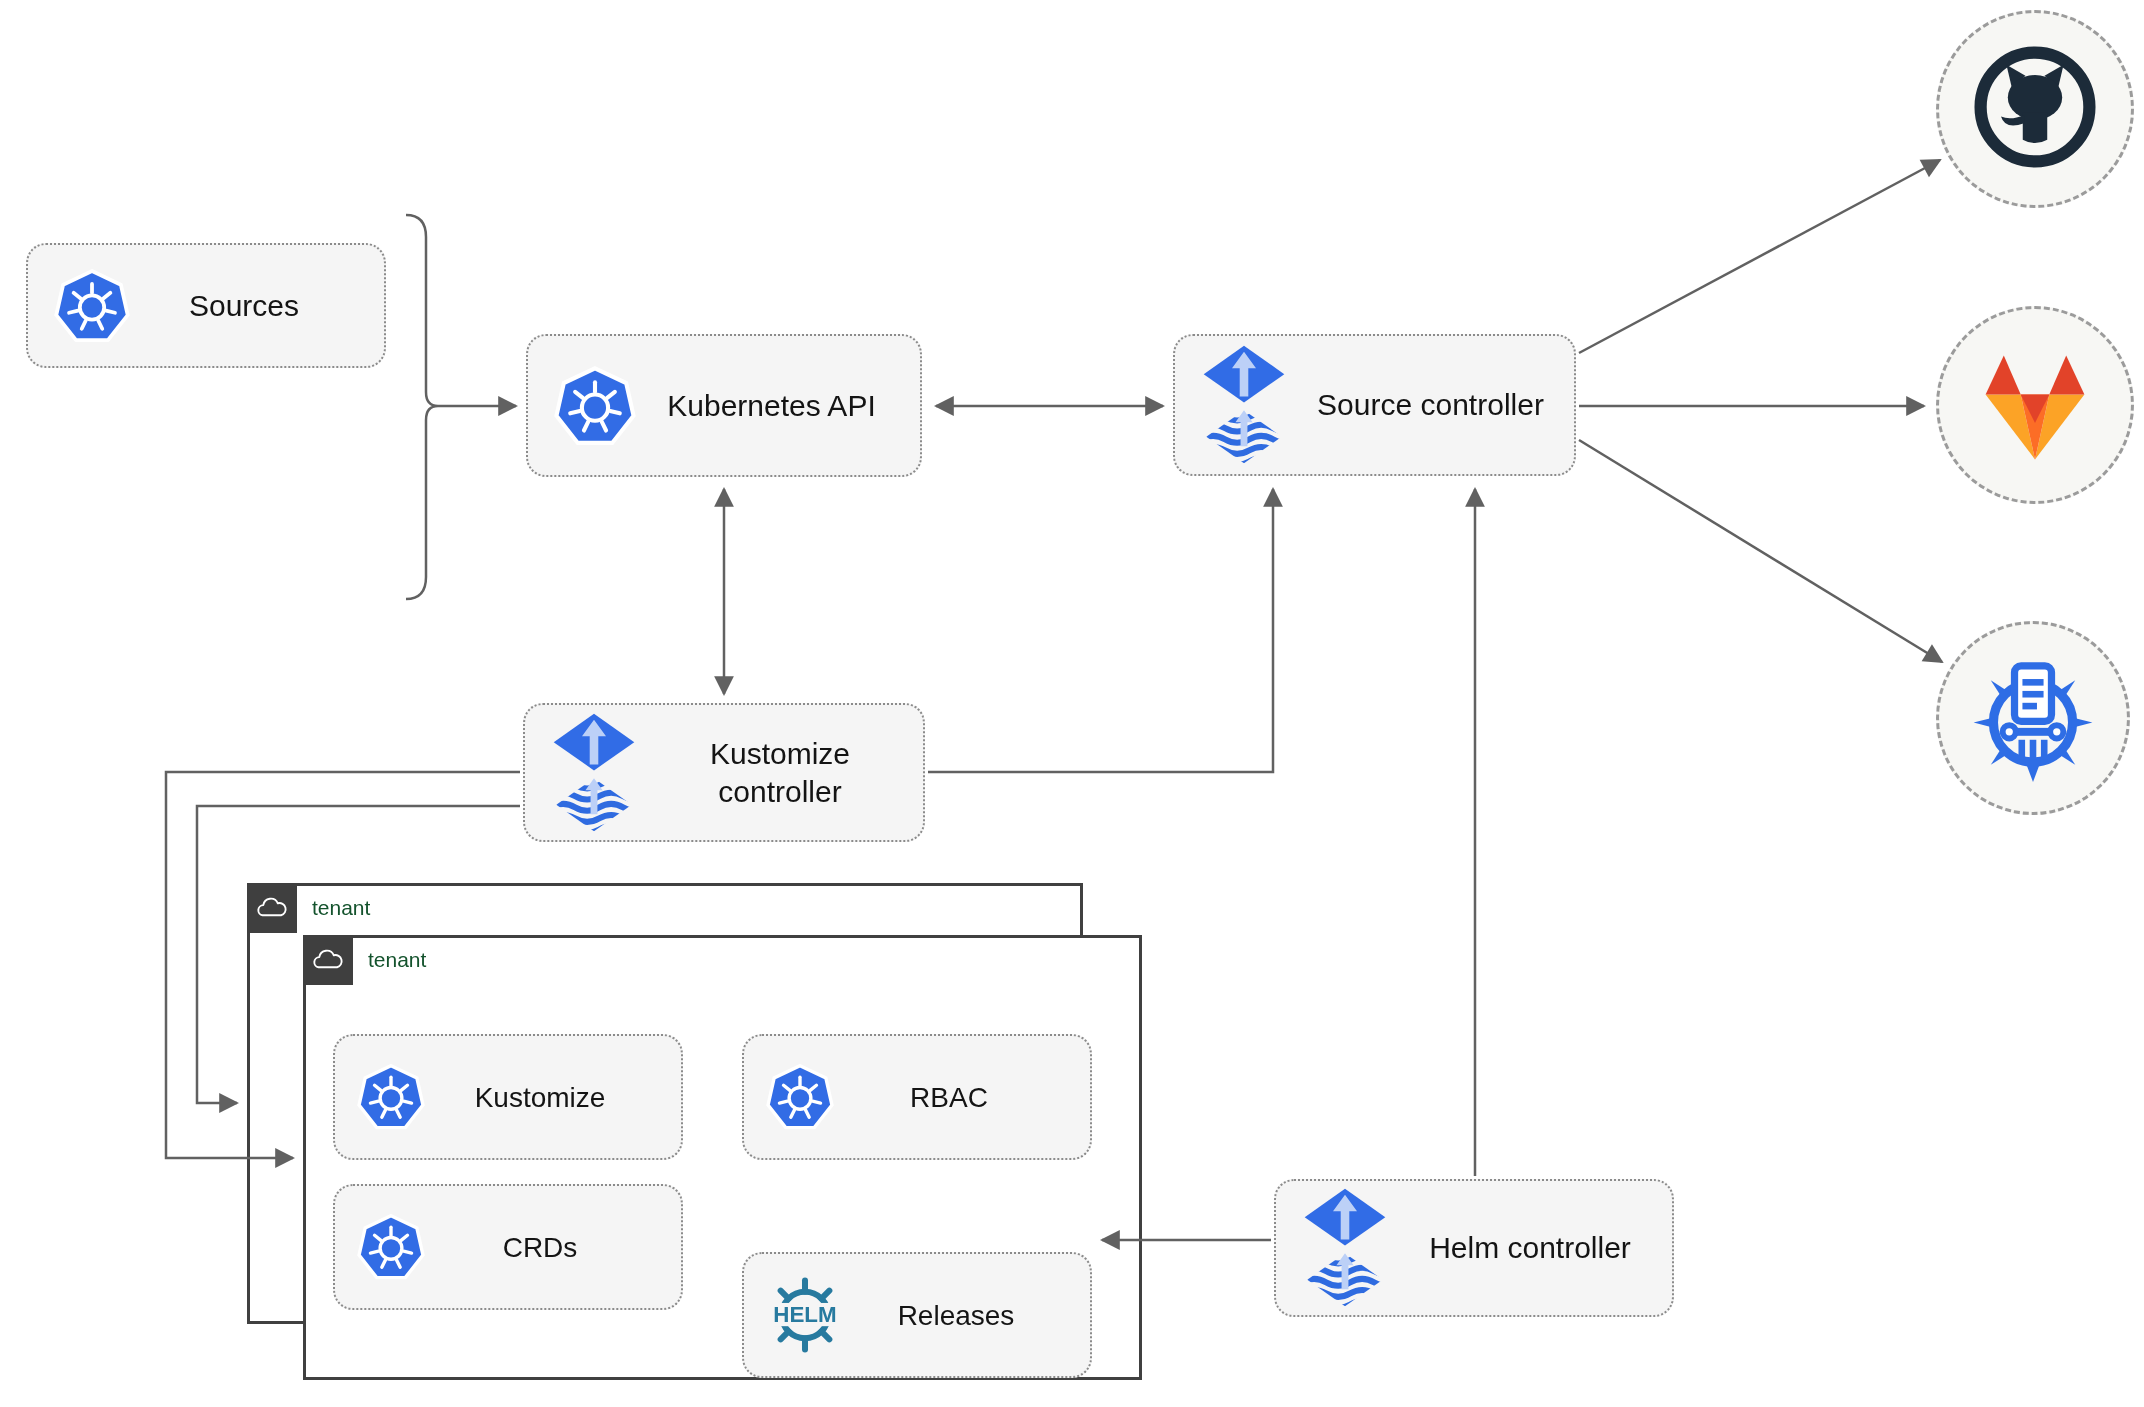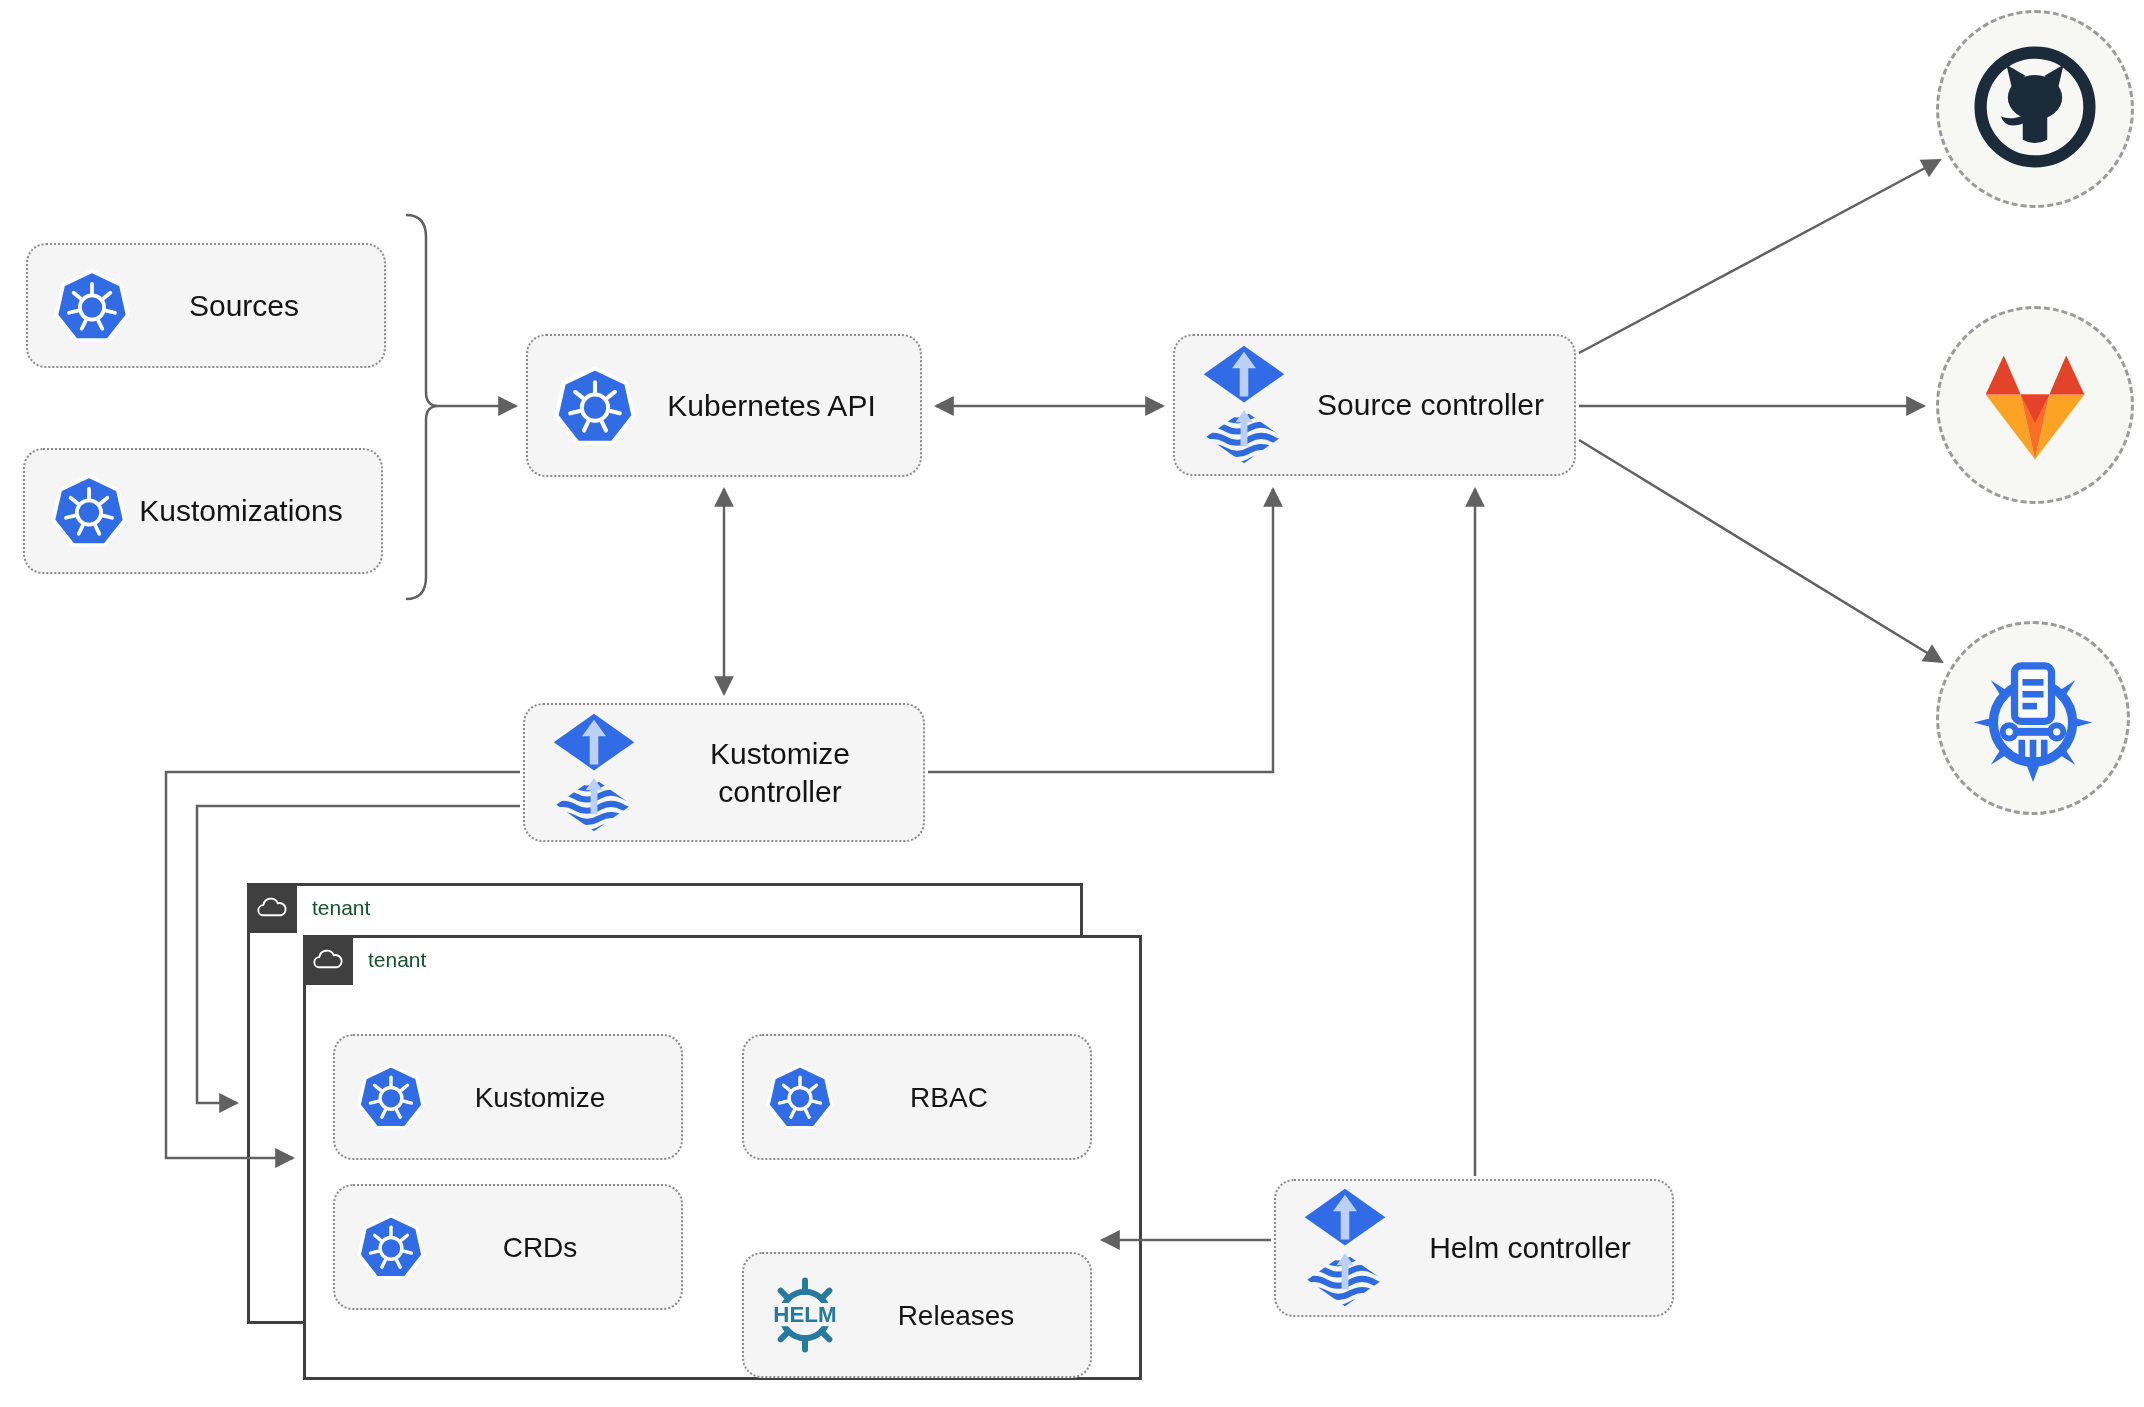--- a/index.html
+++ b/index.html
@@ -94,38 +94,20 @@
             <line x1="63.5" y1="79.9" x2="58.2" y2="69.1"></line>
           <line x1="36.5" y1="79.9" x2="41.8" y2="69.1"></line>
             <line x1="19.8" y1="58.9" x2="31.5" y2="56.2"></line>
           <line x1="25.8" y1="32.7" x2="35.1" y2="40.2"></line>
         </g>
       </svg>
     </span>
     <span class="label">Sources</span>
   </div>
 
-  <div class="node" style="left:23px;top:448px;width:360px;height:126px;">
-    <span class="icon">
-      <svg width="76" height="76" viewBox="0 0 100 100">
-        <polygon points="50,4 88,22 97,62 71,95 29,95 3,62 12,22" fill="#326ce5" stroke="#ffffff" stroke-width="5"></polygon>
-        <g stroke="#ffffff" stroke-width="5" stroke-linecap="round" fill="none">
-          <circle cx="50" cy="52" r="16"></circle>
-          <line x1="50" y1="21" x2="50" y2="33"></line>
-            <line x1="74.2" y1="32.7" x2="64.9" y2="40.2"></line>
-          <line x1="80.2" y1="58.9" x2="68.5" y2="56.2"></line>
-            <line x1="63.5" y1="79.9" x2="58.2" y2="69.1"></line>
-          <line x1="36.5" y1="79.9" x2="41.8" y2="69.1"></line>
-            <line x1="19.8" y1="58.9" x2="31.5" y2="56.2"></line>
-          <line x1="25.8" y1="32.7" x2="35.1" y2="40.2"></line>
-        </g>
-      </svg>
-    </span>
-    <span class="label">Kustomizations</span>
-  </div>
 
   <div class="node" style="left:526px;top:334px;width:396px;height:143px;gap:13px;">
     <span class="icon">
       <svg width="82" height="82" viewBox="0 0 100 100">
         <polygon points="50,4 88,22 97,62 71,95 29,95 3,62 12,22" fill="#326ce5" stroke="#ffffff" stroke-width="5"></polygon>
         <g stroke="#ffffff" stroke-width="5" stroke-linecap="round" fill="none">
           <circle cx="50" cy="52" r="16"></circle>
           <line x1="50" y1="21" x2="50" y2="33"></line>
             <line x1="74.2" y1="32.7" x2="64.9" y2="40.2"></line>
           <line x1="80.2" y1="58.9" x2="68.5" y2="56.2"></line>

